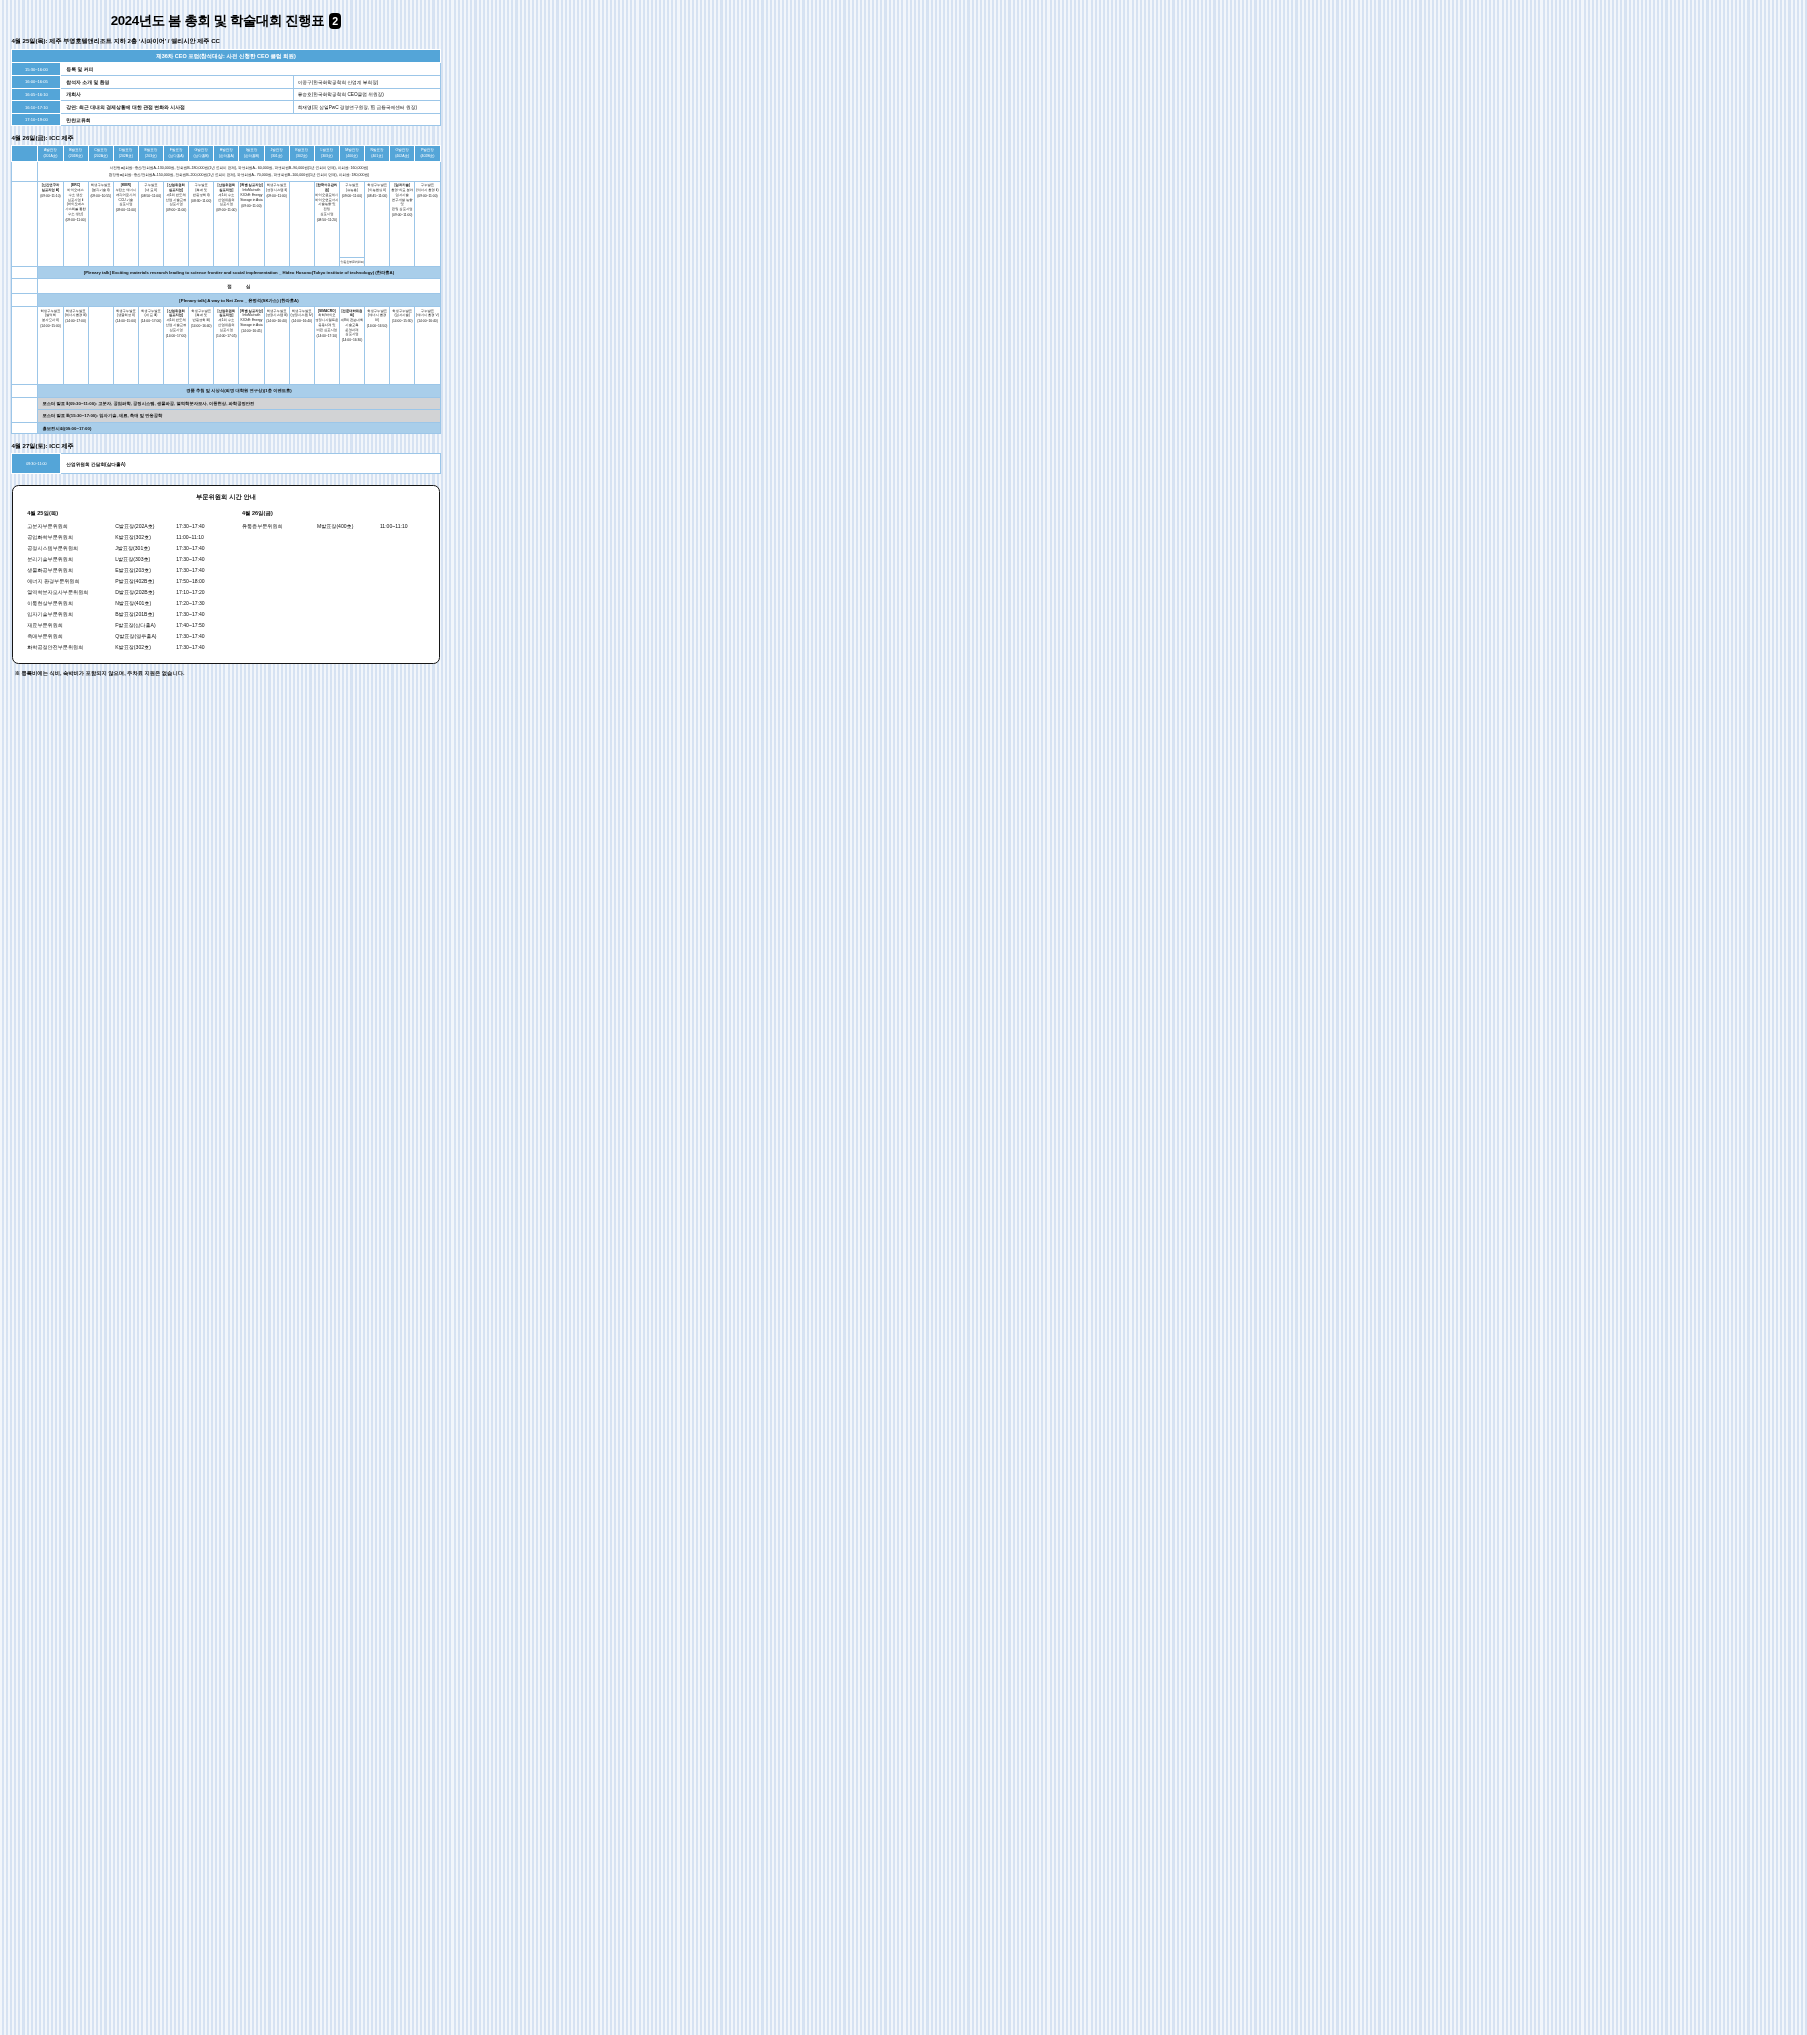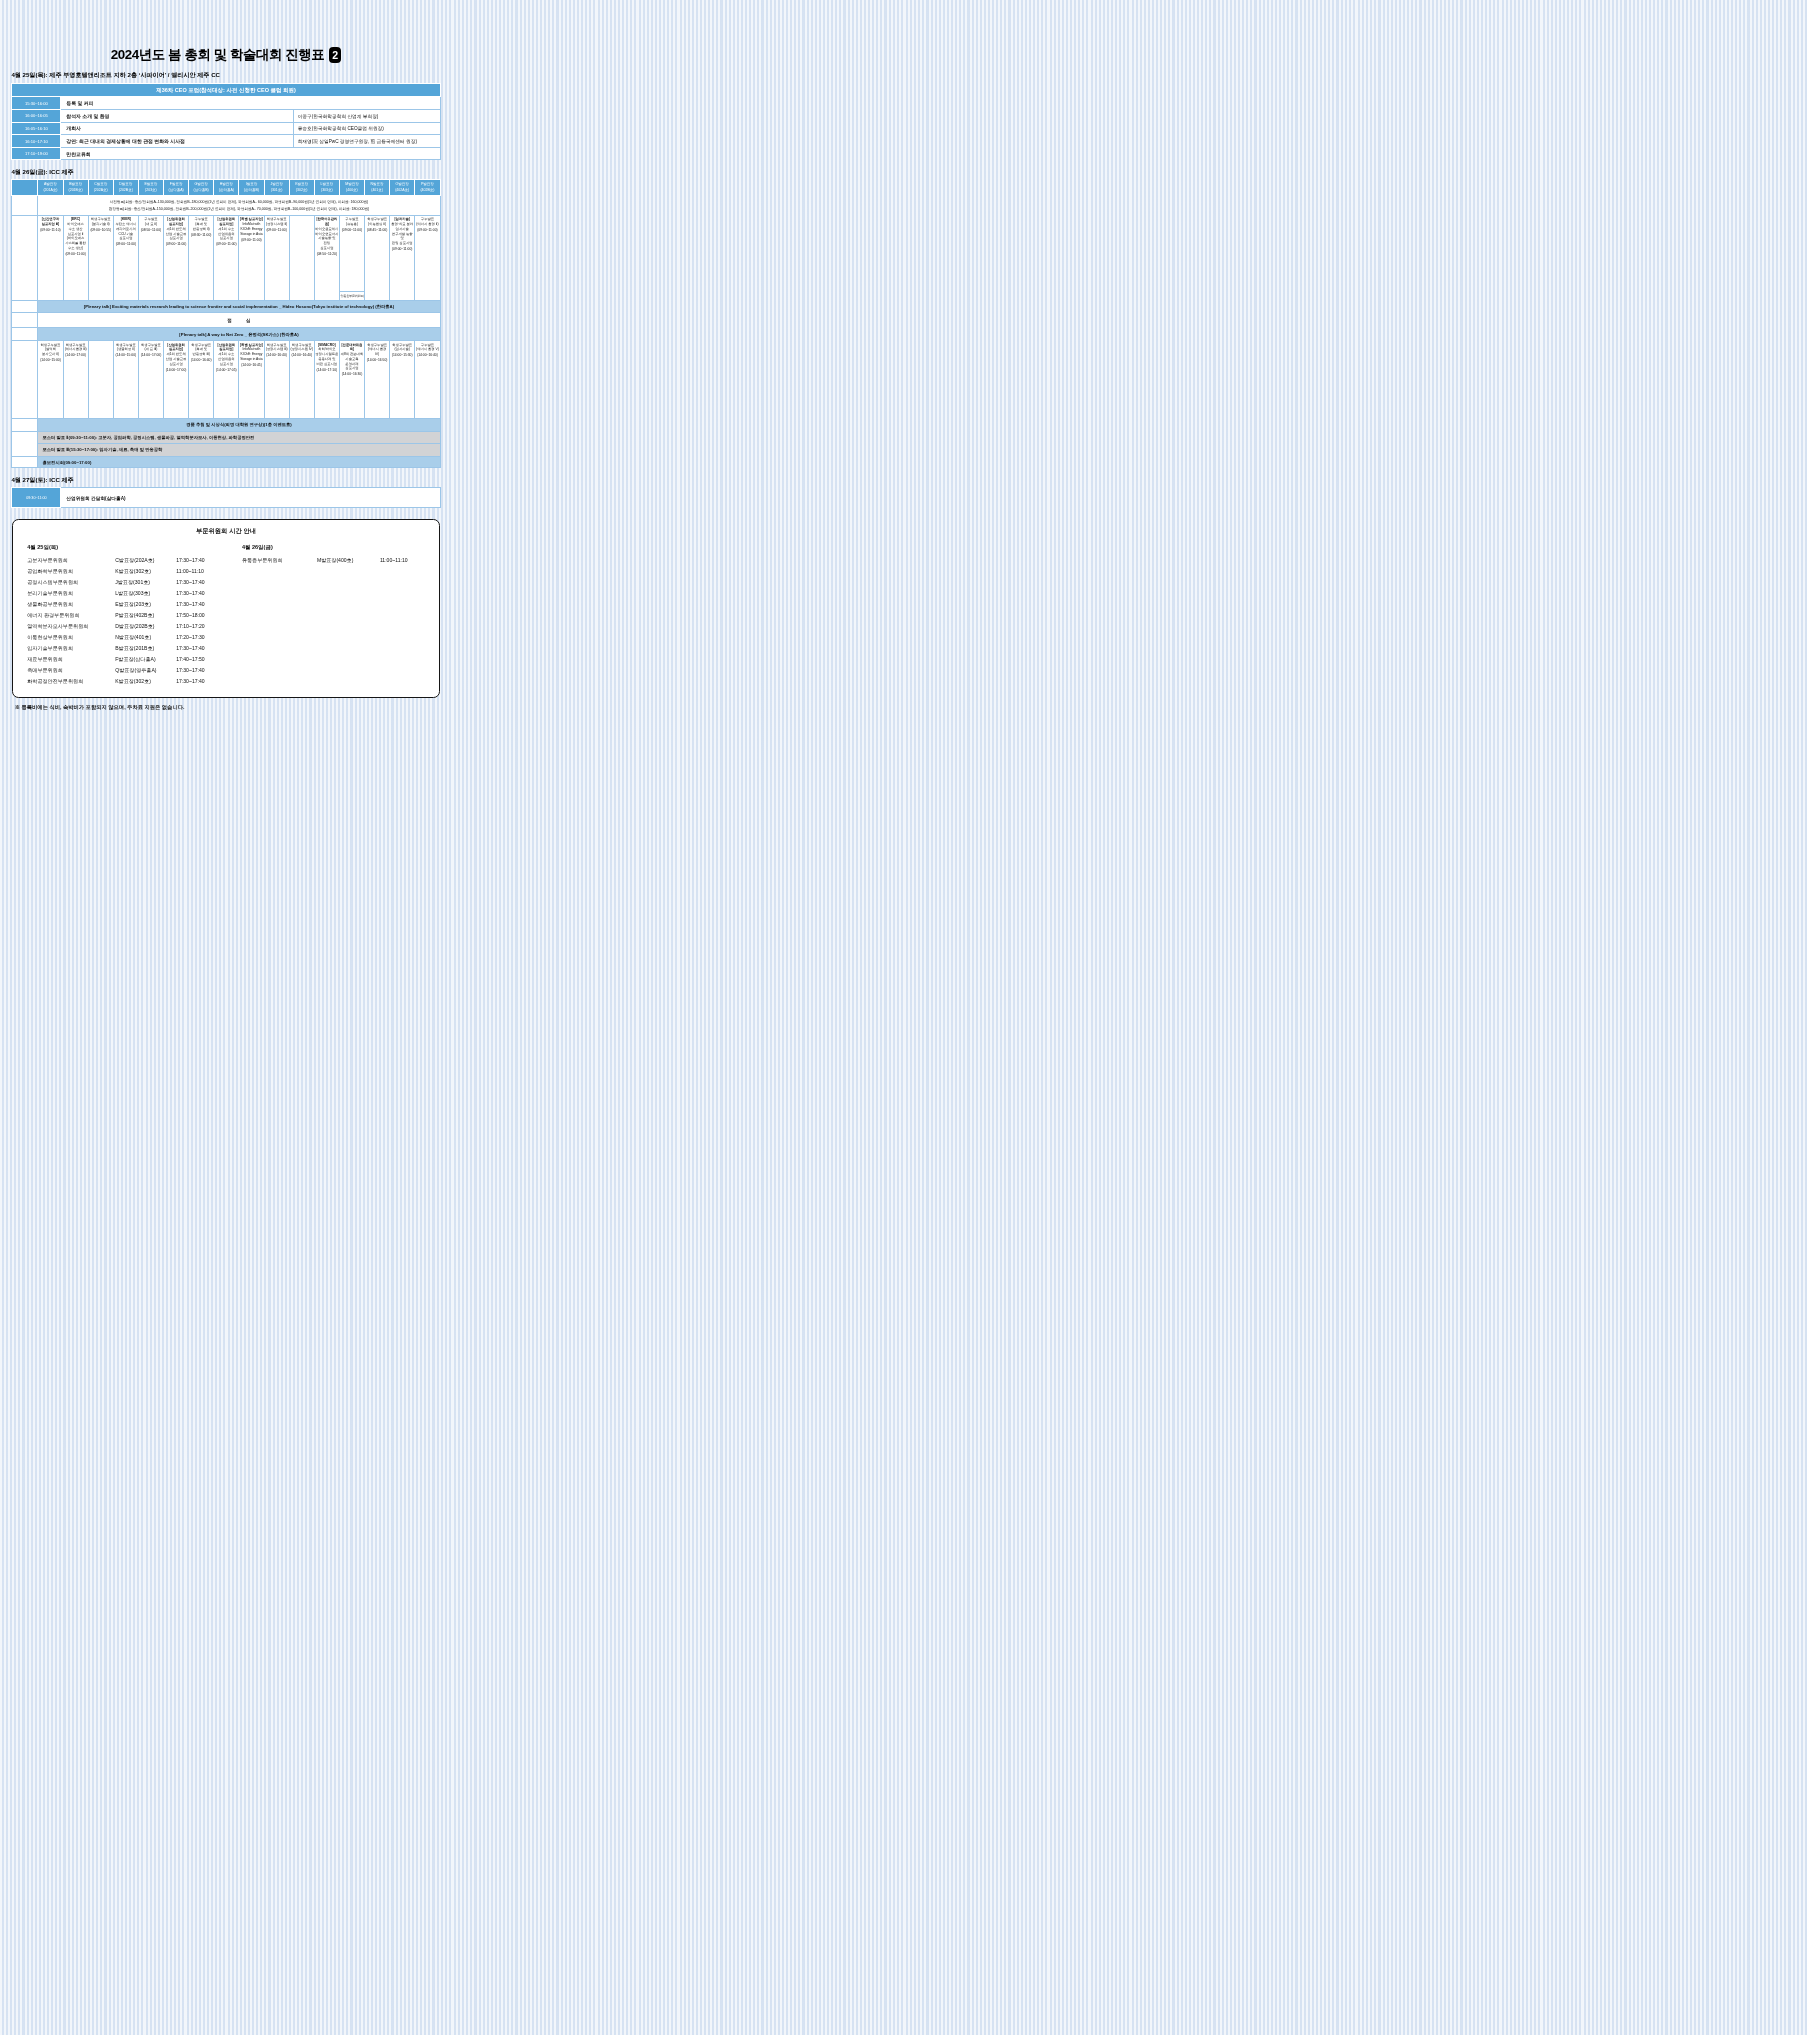--- a/index.html
+++ b/index.html
@@ -5,21 +5,21 @@
   * { box-sizing: border-box; margin: 0; padding: 0; }
   html,body { width: 452px; }
   body {
     font-family: "Liberation Sans", sans-serif;
     color: #111;
     background-color: #e3ebf6;
     background-image: repeating-linear-gradient(90deg,
       rgba(255,255,255,0.55) 0px, rgba(255,255,255,0.55) 2px,
       rgba(186,206,232,0.30) 2px, rgba(186,206,232,0.30) 4.1px);
   }
-  .page { width: 452px; min-height: 589px; padding: 6.5px 11.4px 8.1px; margin-top: 34px; }
+  .page { width: 452px; min-height: 589px; padding: 6.5px 11.4px 8.1px; }
 
   
   .title-wrap { display: flex; justify-content: center; align-items: center; gap: 4.9px; margin: 5.7px 0 4.1px; }
   .page-title { font-size: 13.4px; font-weight: bold; letter-spacing: -0.4px; color: #000; }
   .title-badge {
     display: inline-flex; align-items: center; justify-content: center;
     width: 12.2px; height: 15.5px; background: #000; color: #fff;
     border-radius: 4.1px; font-size: 10.6px; font-weight: bold;
   }
 

